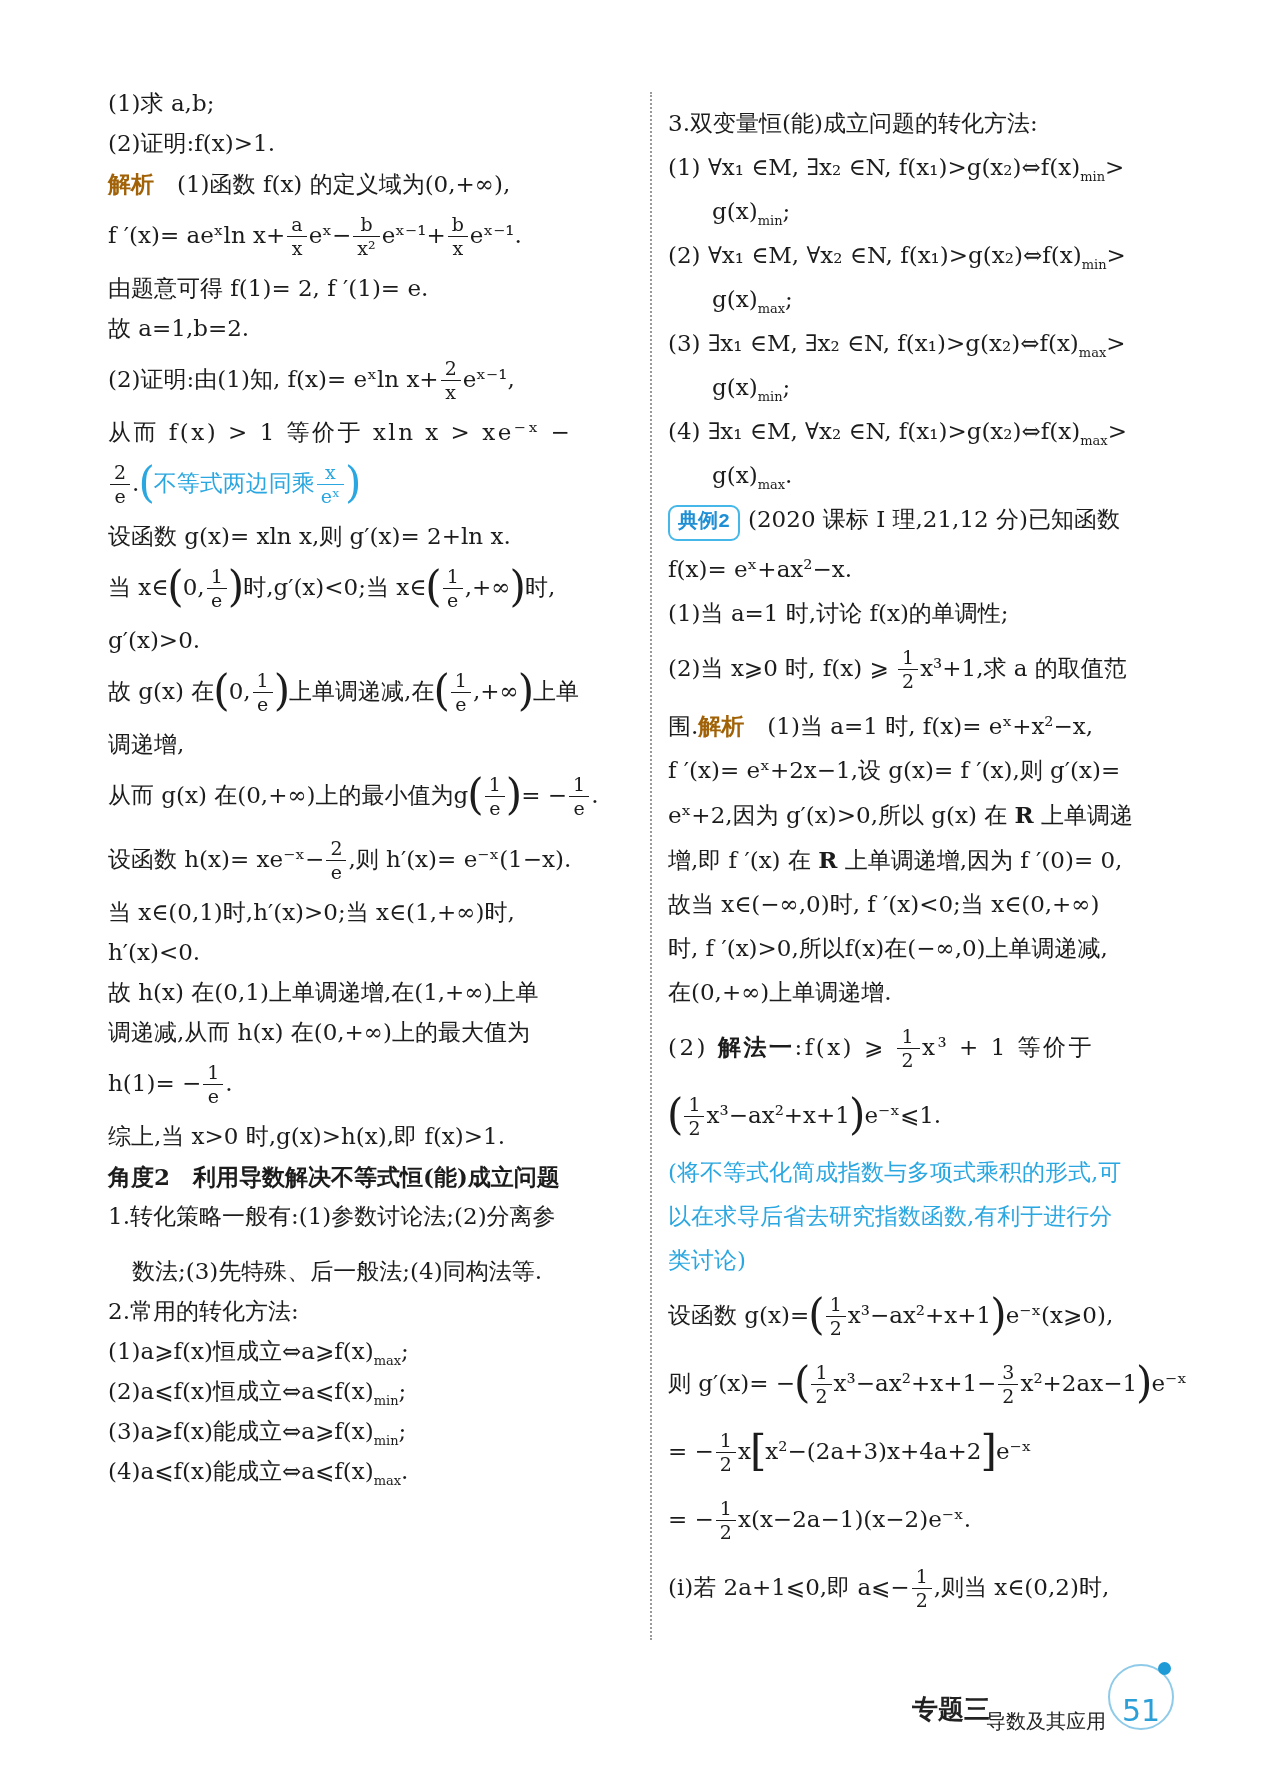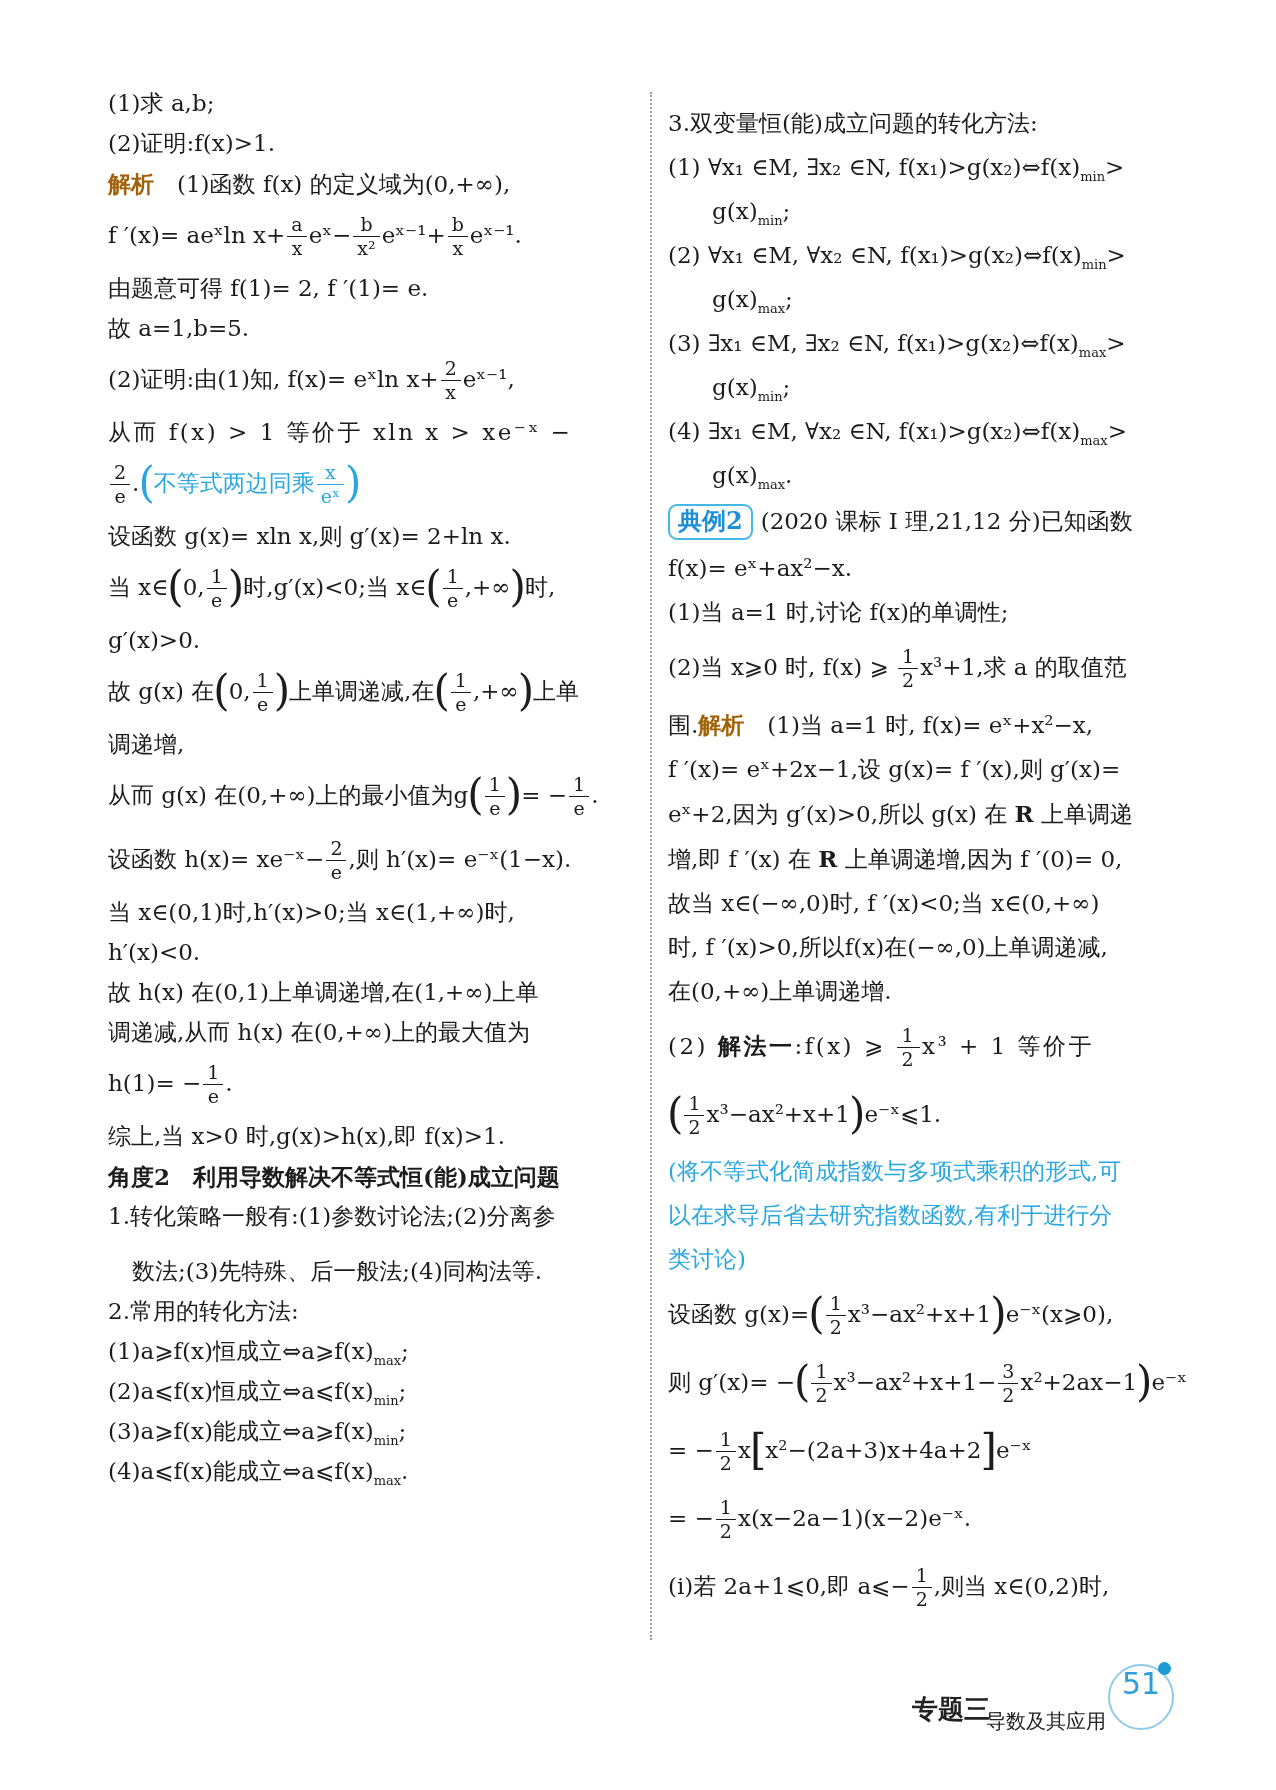--- a/index.html
+++ b/index.html
@@ -37,35 +37,35 @@
     display:inline-block;vertical-align:middle;font-size:42px;line-height:0;
     font-weight:300;position:relative;top:-2px;margin:0 -1px;
   }
   .hl{color:#a16207;font-weight:bold;}
   .cy{color:#2aa7e0;}
   .cy .fn{border-bottom-color:#2aa7e0;}
   .b{font-weight:bold;}
   .exbox{
     display:inline-block;border:2px solid #45b8e9;border-radius:9px;
     color:#1e8fd5;font-weight:bold;padding:0 8px 2px 8px;margin-right:8px;
-    font-size:24px;line-height:30px;
+    font-size:20px;line-height:30px;font-family:Liberation Mono, monospace;
   }
   .footer{position:absolute;left:0;top:1672px;width:1276px;height:80px;}
   .footer-chapter{
     position:absolute;left:884px;top:20px;font-size:26px;font-weight:bold;
     font-family:"DejaVu Sans","Liberation Sans",sans-serif;color:#222;margin-left:28px;
   }
   .footer-section{
     position:absolute;left:986px;top:36px;font-size:20px;
     font-family:"DejaVu Sans","Liberation Sans",sans-serif;color:#222;
   }
   .page-circle{
     position:absolute;left:1108px;top:-8px;width:62px;height:62px;
     border:2px solid #8fcbe9;border-radius:50%;
-    display:flex;align-items:flex-start;justify-content:center;
+    display:flex;align-items:flex-end;justify-content:center;
   }
   .page-number{
     font-size:30px;color:#2b9fd8;
     font-family:"DejaVu Sans","Liberation Sans",sans-serif;
   }
   .page-dot{
     position:absolute;left:1158px;top:-10px;width:13px;height:13px;border-radius:50%;
     background:#1e9ad6;
   }
 </style>
@@ -73,21 +73,21 @@
 <body>
 
 <div class="page">
 
   <div class="col col-left">
       <div class="line">(1)求 a,b;</div>
       <div class="line">(2)证明:f(x)&gt;1.</div>
       <div class="line"><span class="hl">解析</span>　(1)函数 f(x) 的定义域为(0,+∞),</div>
       <div class="line">f ′(x)= aeˣln x+<span class="frac"><span class="fn">a</span><span class="fd">x</span></span>eˣ−<span class="frac"><span class="fn">b</span><span class="fd">x²</span></span>eˣ⁻¹+<span class="frac"><span class="fn">b</span><span class="fd">x</span></span>eˣ⁻¹.</div>
       <div class="line">由题意可得 f(1)= 2, f ′(1)= e.</div>
-      <div class="line">故 a=1,b=5.</div>
+      <div class="line">故 a=1,b=2.</div>
       <div class="line">(2)证明:由(1)知, f(x)= eˣln x+<span class="frac"><span class="fn">2</span><span class="fd">x</span></span>eˣ⁻¹,</div>
       <div class="line sp">从而 f(x) &gt; 1 等价于 xln x &gt; xe⁻ˣ −</div>
       <div class="line"><span class="frac"><span class="fn">2</span><span class="fd">e</span></span>.<span class="cy"><span class="bp">(</span>不等式两边同乘<span class="frac"><span class="fn">x</span><span class="fd">eˣ</span></span><span class="bp">)</span></span></div>
       <div class="line">设函数 g(x)= xln x,则 g′(x)= 2+ln x.</div>
       <div class="line">当 x∈<span class="bp">(</span>0,<span class="frac"><span class="fn">1</span><span class="fd">e</span></span><span class="bp">)</span>时,g′(x)&lt;0;当 x∈<span class="bp">(</span><span class="frac"><span class="fn">1</span><span class="fd">e</span></span>,+∞<span class="bp">)</span>时,</div>
       <div class="line">g′(x)&gt;0.</div>
       <div class="line">故 g(x) 在<span class="bp">(</span>0,<span class="frac"><span class="fn">1</span><span class="fd">e</span></span><span class="bp">)</span>上单调递减,在<span class="bp">(</span><span class="frac"><span class="fn">1</span><span class="fd">e</span></span>,+∞<span class="bp">)</span>上单</div>
       <div class="line">调递增,</div>
       <div class="line">从而 g(x) 在(0,+∞)上的最小值为g<span class="bp">(</span><span class="frac"><span class="fn">1</span><span class="fd">e</span></span><span class="bp">)</span>= −<span class="frac"><span class="fn">1</span><span class="fd">e</span></span>.</div>
       <div class="line">设函数 h(x)= xe⁻ˣ−<span class="frac"><span class="fn">2</span><span class="fd">e</span></span>,则 h′(x)= e⁻ˣ(1−x).</div>

